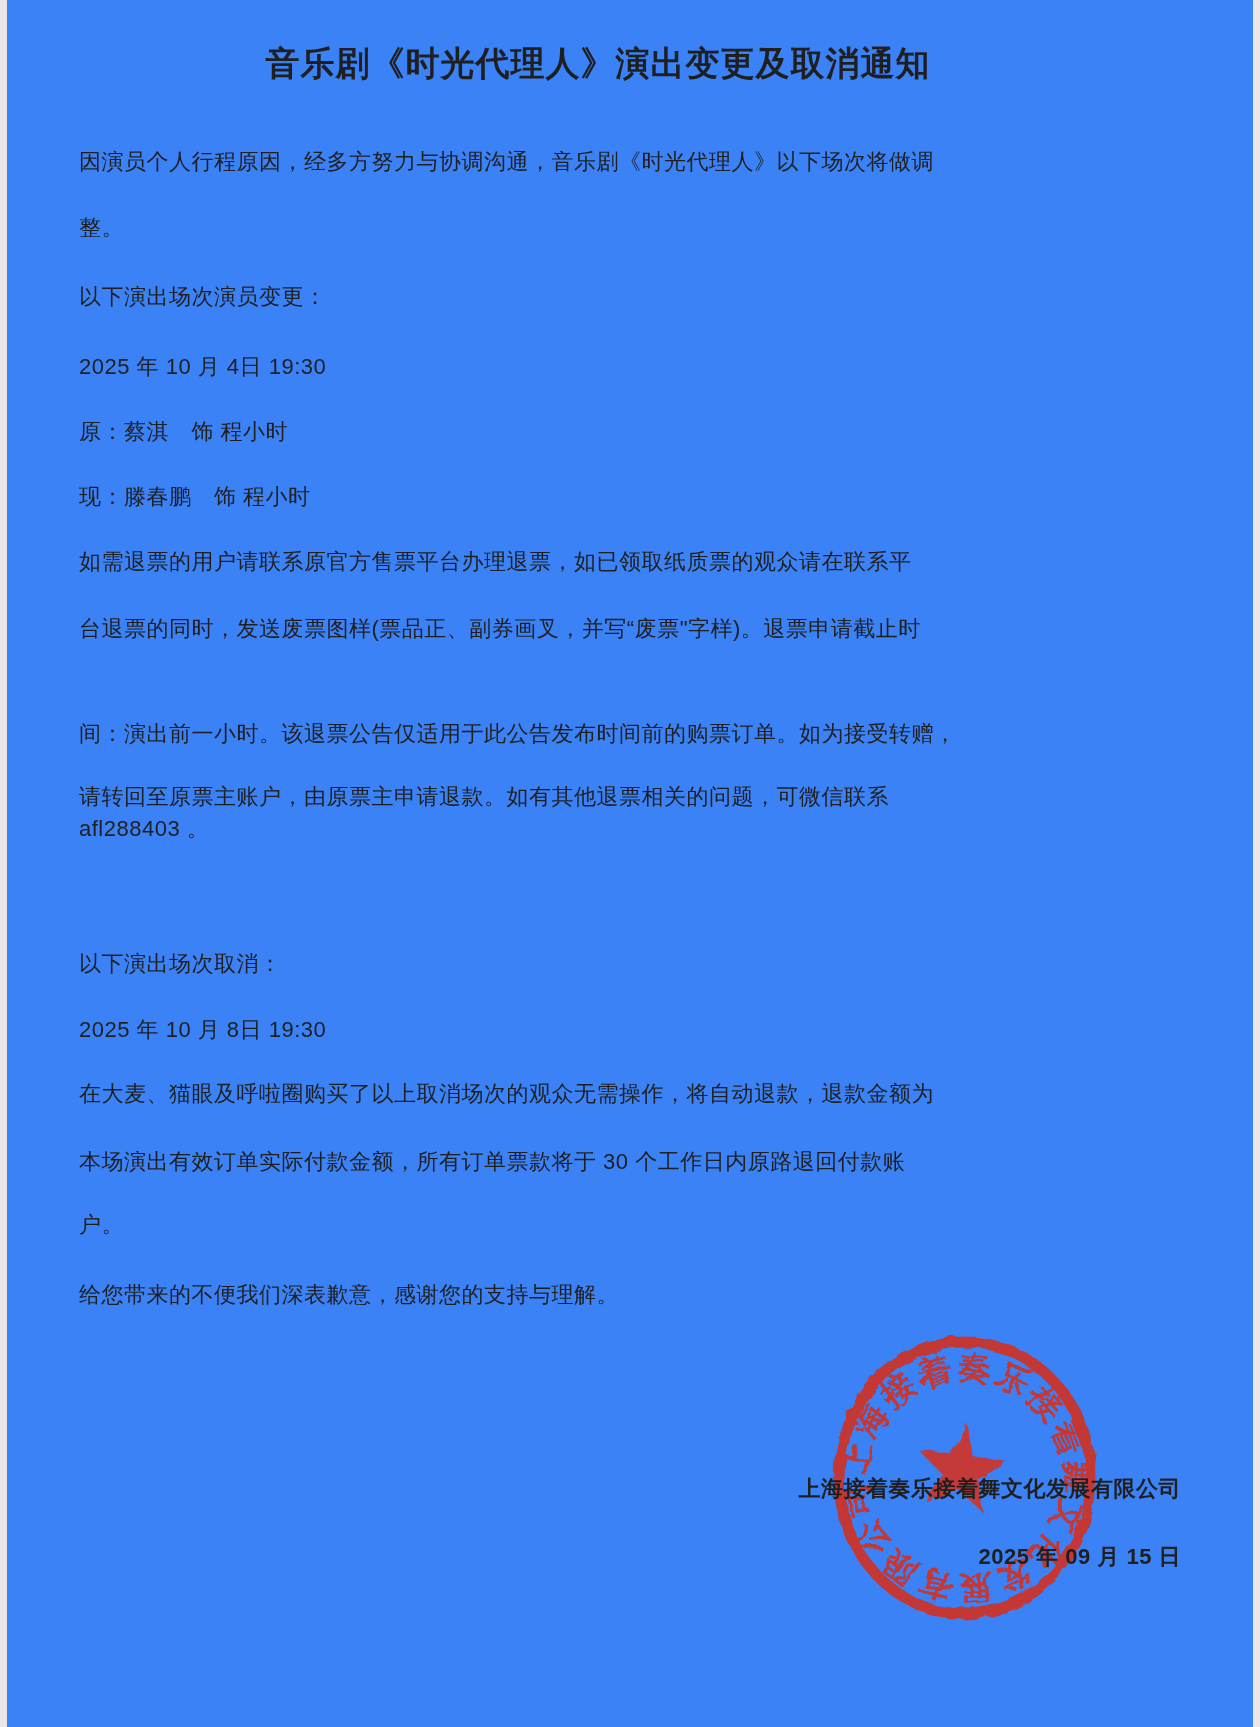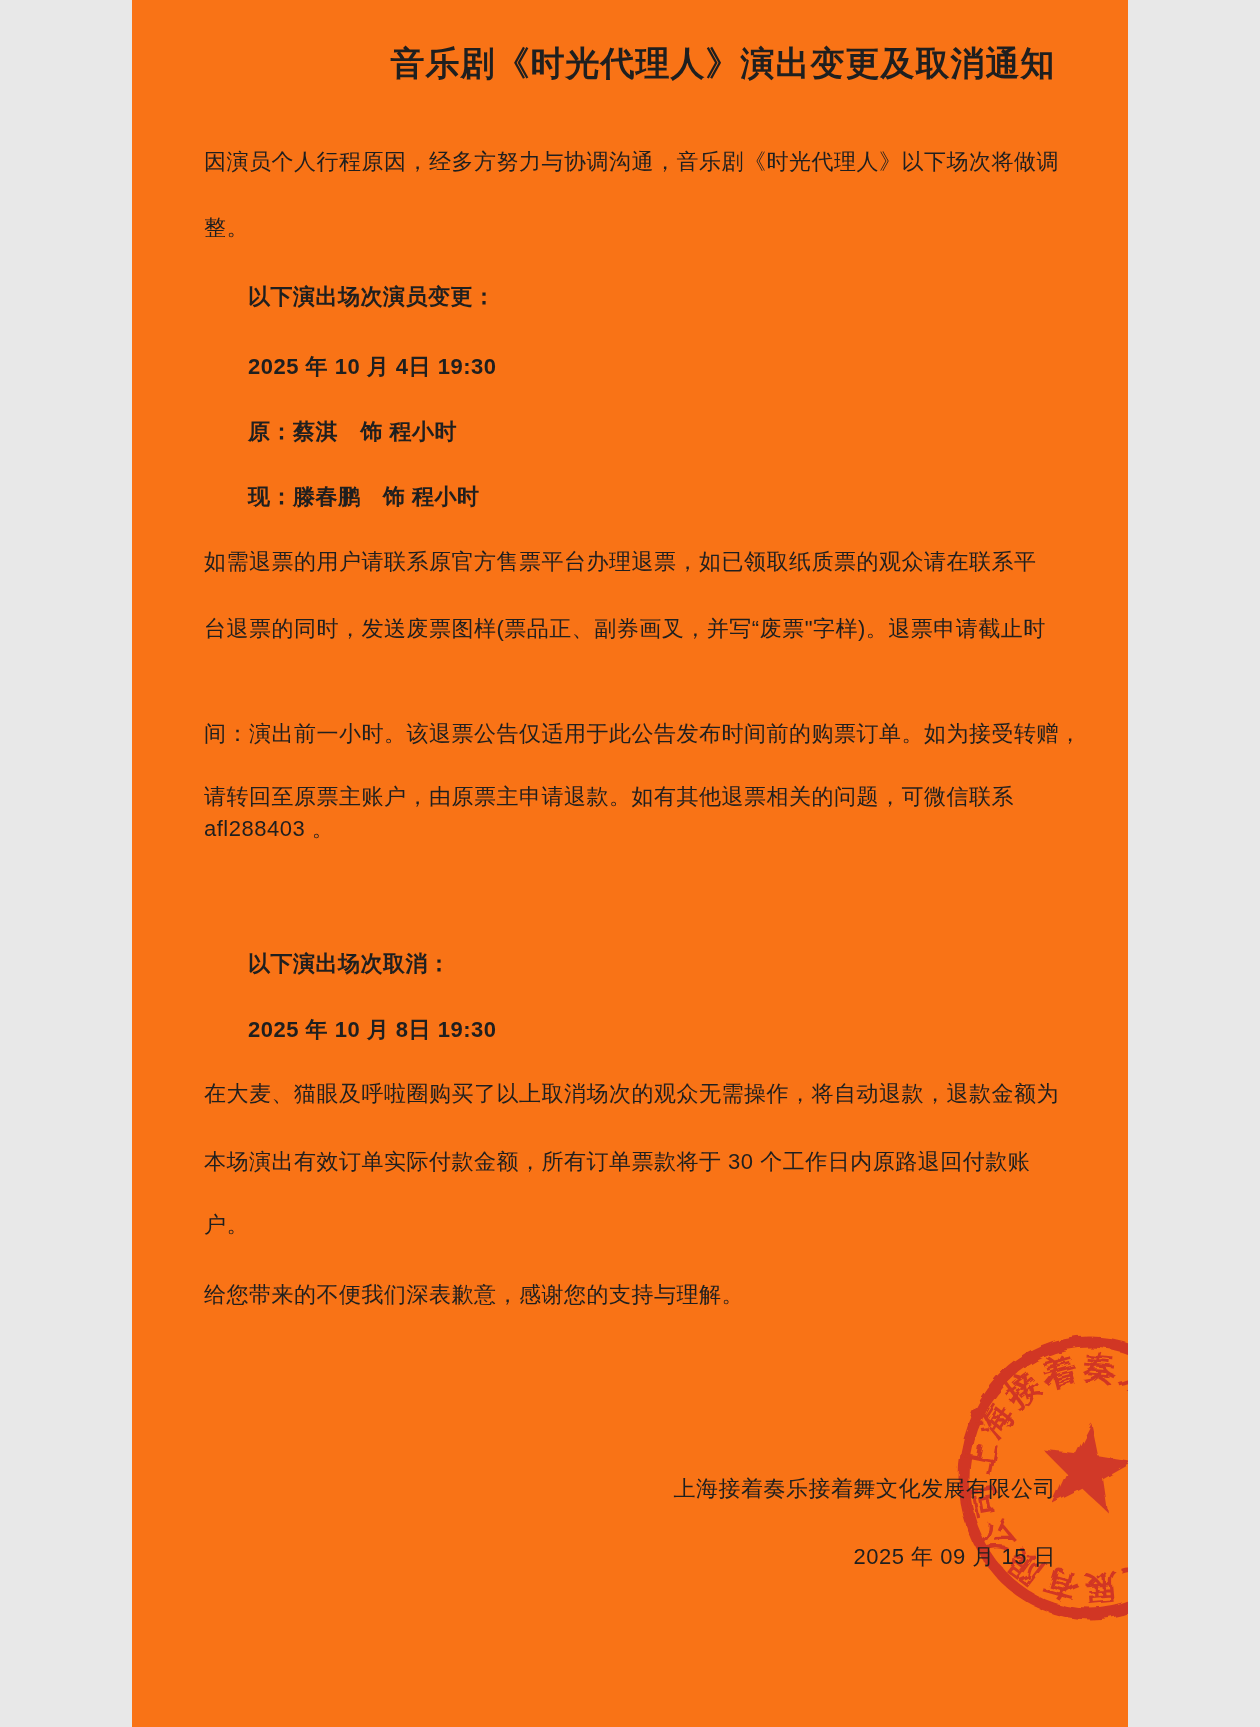--- a/index.html
+++ b/index.html
@@ -1,46 +1,47 @@
 <!DOCTYPE html>
 <html><head>
 <meta charset="utf-8">
 <style>
   html,body{margin:0;padding:0;background:#e8e8e8;}
   .page{
     position:relative;
-    width:996px;height:1727px;
+    width:1246px;height:1727px;
     margin:0 auto;
-    background:#f97316;
+    background:#3b82f6;
     font-family:"Liberation Sans","DejaVu Sans",sans-serif;
     color:#1f1f1f;
     overflow:hidden;
   }
   .line{
     position:absolute;
     left:72px;
     font-size:22px;
     line-height:38px;
     white-space:nowrap;
     letter-spacing:0.5px;
     z-index:2;
   }
-  .bold{font-weight:700;margin-left:44px;}
+  .bold{font-weight:400;}
   .title{
     left:0;
     width:1182px;
     text-align:center;
     font-size:34px;
     font-weight:700;
     letter-spacing:1px;
   }
   .right-align{
     left:auto;
     right:72px;
     text-align:right;
+    font-weight:bold;
   }
   .stamp{
     position:absolute;
     left:0;top:0;
     z-index:1;
     opacity:0.93;
   }
 </style>
 </head>
 <body>

